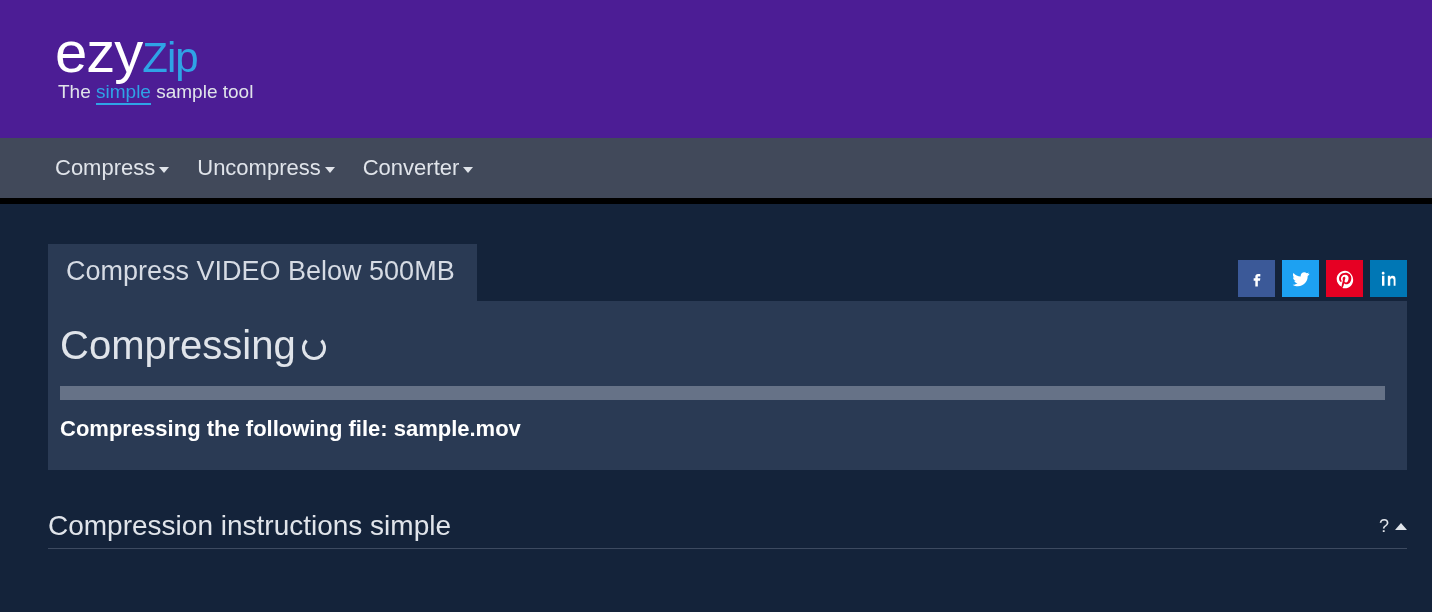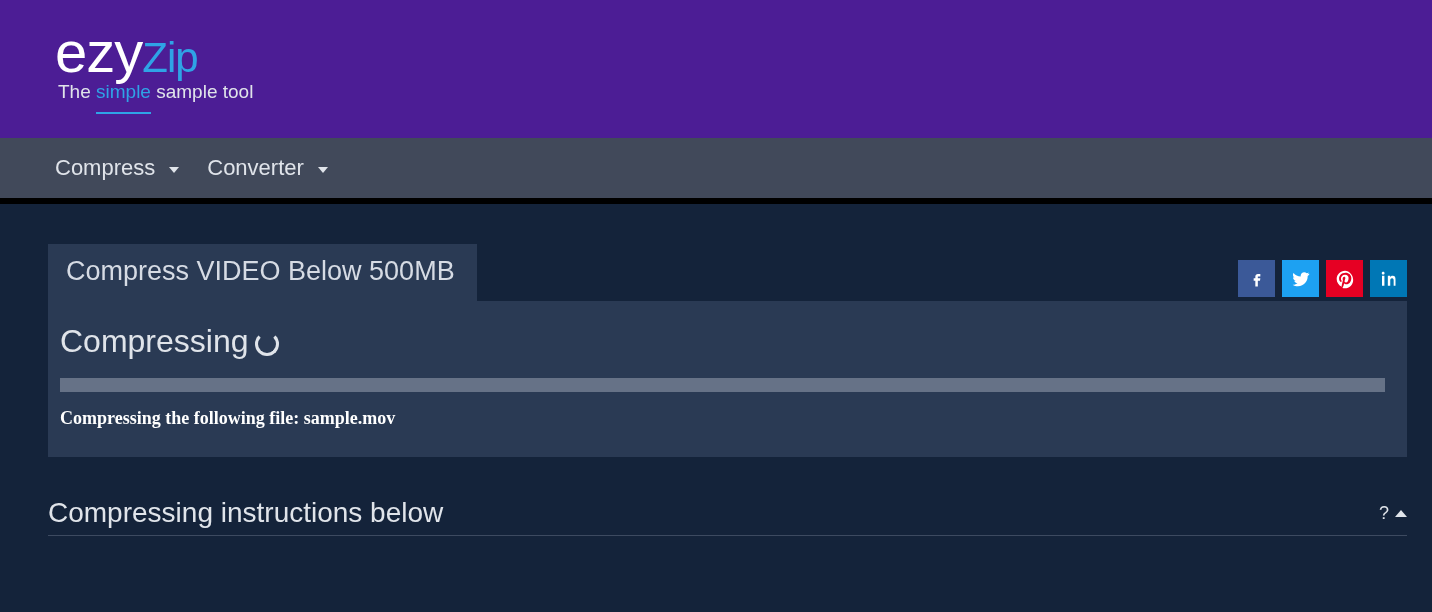--- a/index.html
+++ b/index.html
@@ -36,40 +36,40 @@
   .tagline {
     color: #e0e4ea;
     font-size: 19px;
     font-weight: 300;
     margin-top: -4px;
     margin-left: 3px;
   }
   .tagline .simple {
     color: #2fa3e6;
     border-bottom: 2px solid #2fa3e6;
-    padding-bottom: 10px;
+    padding-bottom: 1px;
   }
 
   
   .nav-bar {
     background: #41495a;
     height: 66px;
     display: flex;
     align-items: center;
     padding-left: 55px;
     gap: 28px;
     border-bottom: 6px solid #000;
   }
   .nav-item {
     color: #e0e4ea;
     font-size: 22px;
     font-weight: 400;
     display: flex;
     align-items: center;
-    gap: 14px;
+    gap: 4px;
     cursor: pointer;
   }
   .caret {
     display: inline-block;
     width: 0; height: 0;
     border-left: 5px solid transparent;
     border-right: 5px solid transparent;
     border-top: 6px solid #e0e4ea;
     margin-top: 3px;
   }
@@ -114,21 +114,21 @@
   
   .panel {
     background: #2a3a54;
     padding: 22px 22px 28px 0;
     margin-left: 0;
   }
   .panel-inner {
     padding-left: 12px;
   }
   .compressing-title {
-    font-size: 32px;
+    font-size: 40px;
     font-weight: 300;
     color: #e0e4ea;
     display: flex;
     align-items: center;
     gap: 6px;
   }
   .spinner {
     display: inline-block;
     width: 24px;
     height: 24px;
@@ -138,24 +138,23 @@
     margin-top: 4px;
   }
   .progress-bar {
     height: 14px;
     background: #667287;
     margin-top: 18px;
     width: 100%;
   }
   .status-text {
     margin-top: 16px;
-    font-size: 18px;
+    font-size: 22px;
     font-weight: 600;
     color: #fff;
-    font-family: Liberation Serif, serif;
   }
 
   
   .instructions-row {
     display: flex;
     justify-content: space-between;
     align-items: center;
     margin-top: 40px;
     border-bottom: 1px solid #3d4a60;
     padding-bottom: 6px;
@@ -190,20 +189,24 @@
       <span class="logo-zip">Zip</span>
   </div>
   <div class="tagline">
     <span>The </span><span class="simple">simple</span><span> sample tool</span>
   </div>
 </div>
 
 <div class="nav-bar">
   <div class="nav-item">
     <span>Compress</span>
+    <span class="caret"></span>
+  </div>
+  <div class="nav-item">
+    <span>Uncompress</span>
     <span class="caret"></span>
   </div>
   <div class="nav-item">
     <span>Converter</span>
     <span class="caret"></span>
   </div>
 </div>
 
 <div class="content">
   <div class="title-row">
@@ -237,19 +240,19 @@
       <div class="compressing-title">
         <span>Compressing</span>
         <span class="spinner"></span>
       </div>
       <div class="progress-bar"></div>
       <div class="status-text">Compressing the following file: sample.mov</div>
     </div>
   </div>
 
   <div class="instructions-row">
-    <div class="instructions-title">Compressing instructions below</div>
+    <div class="instructions-title">Compression instructions simple</div>
     <div class="instructions-toggle">
       <span>?</span>
       <span class="caret-up"></span>
     </div>
   </div>
 </div>
 
 </body></html>

